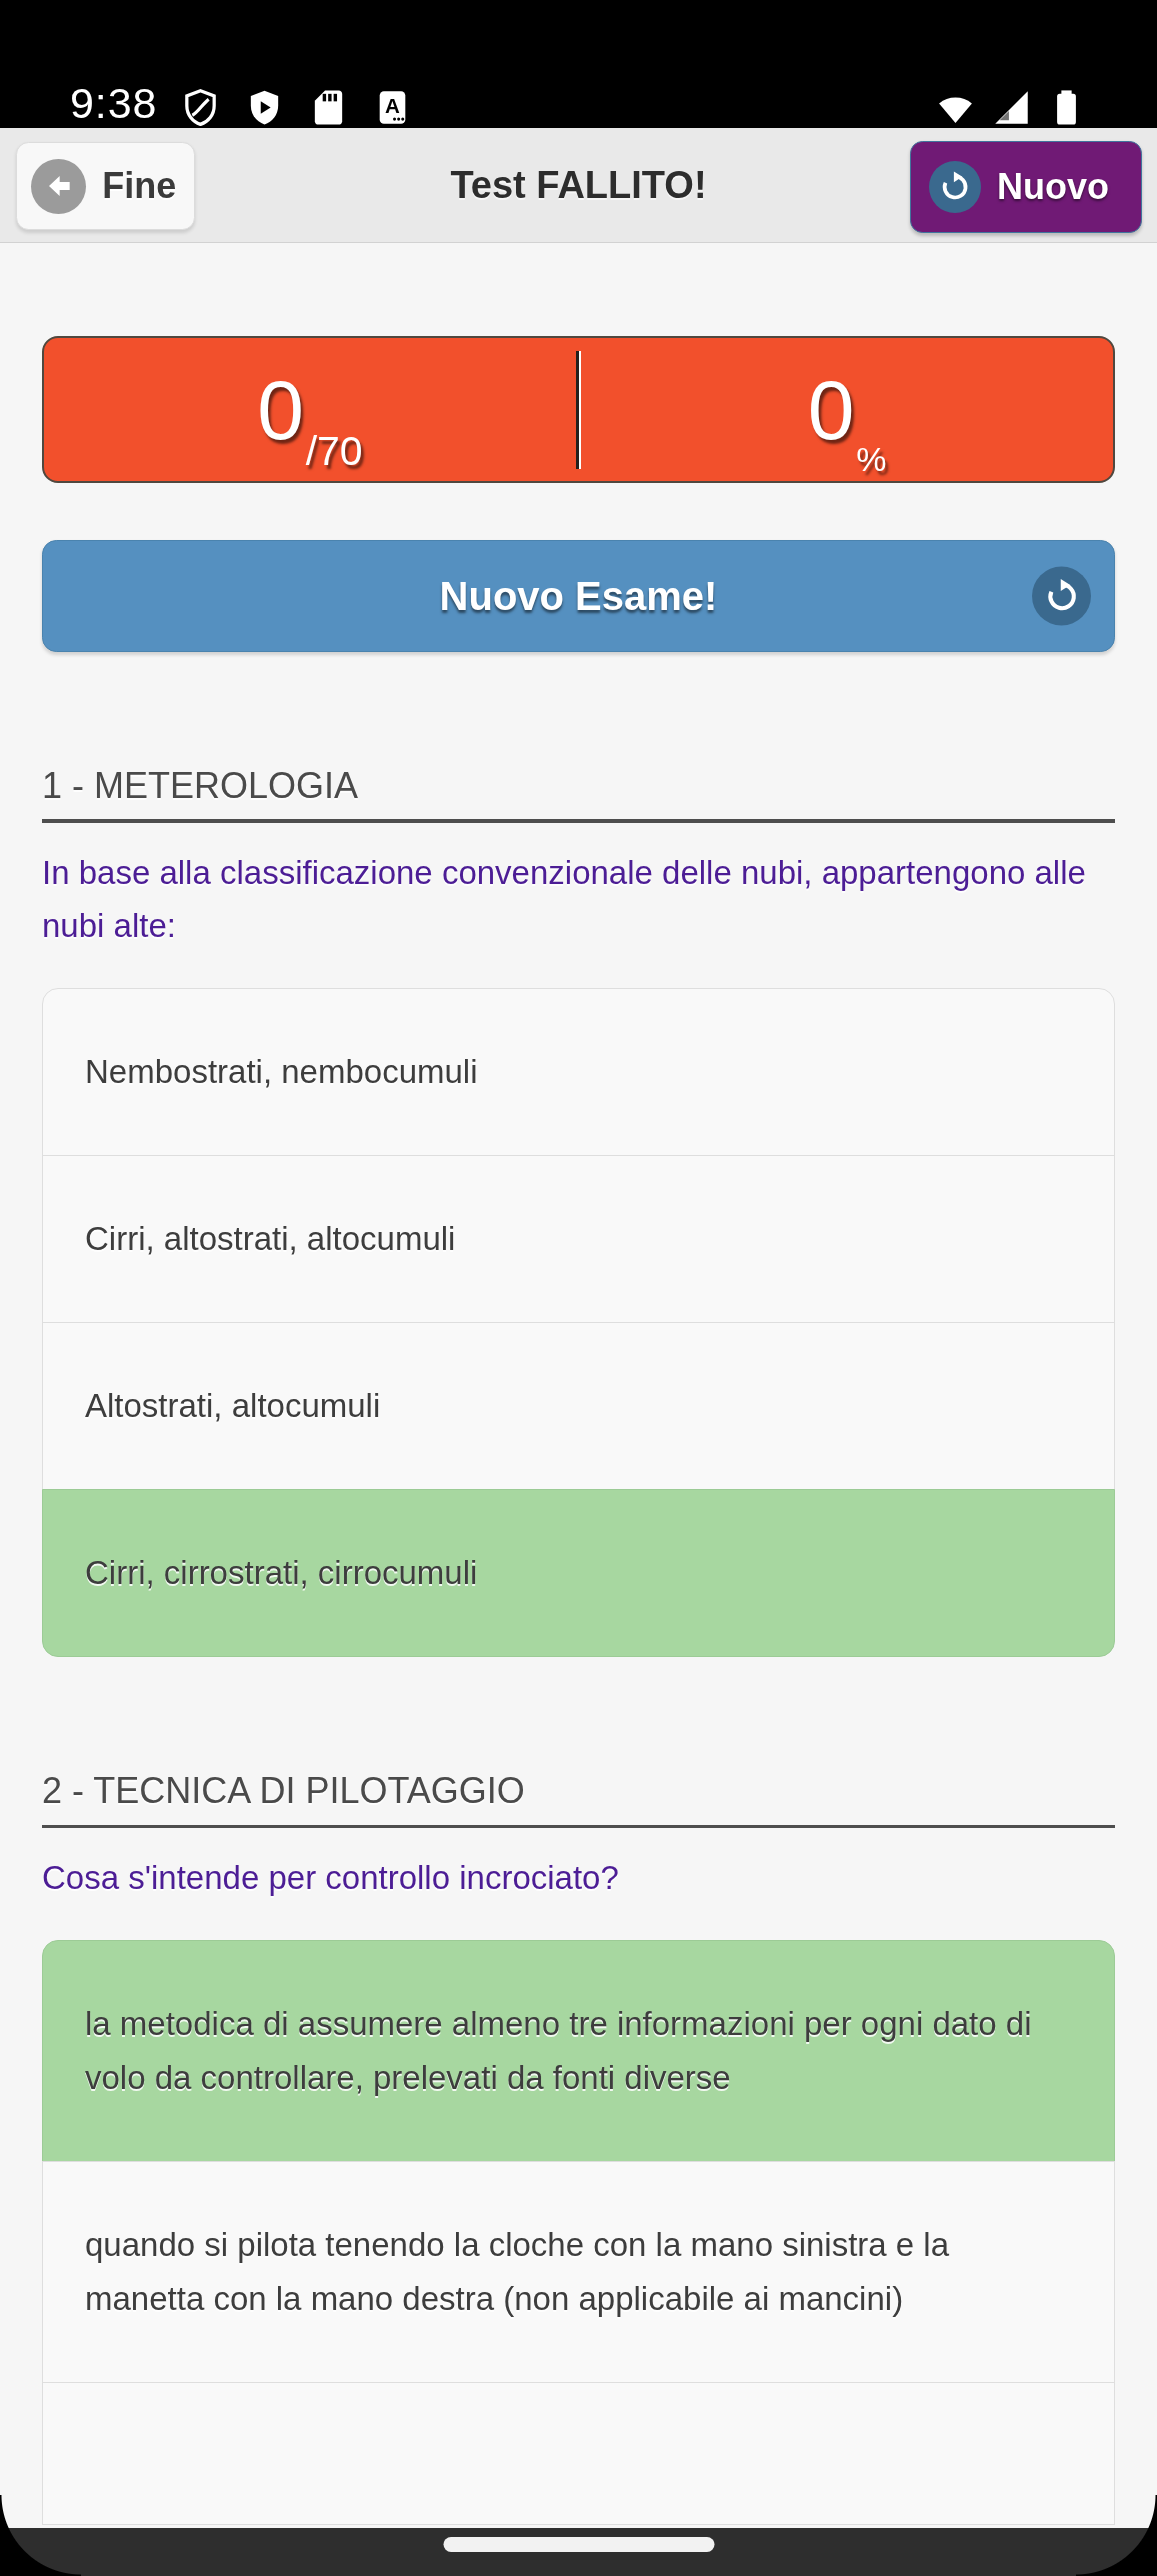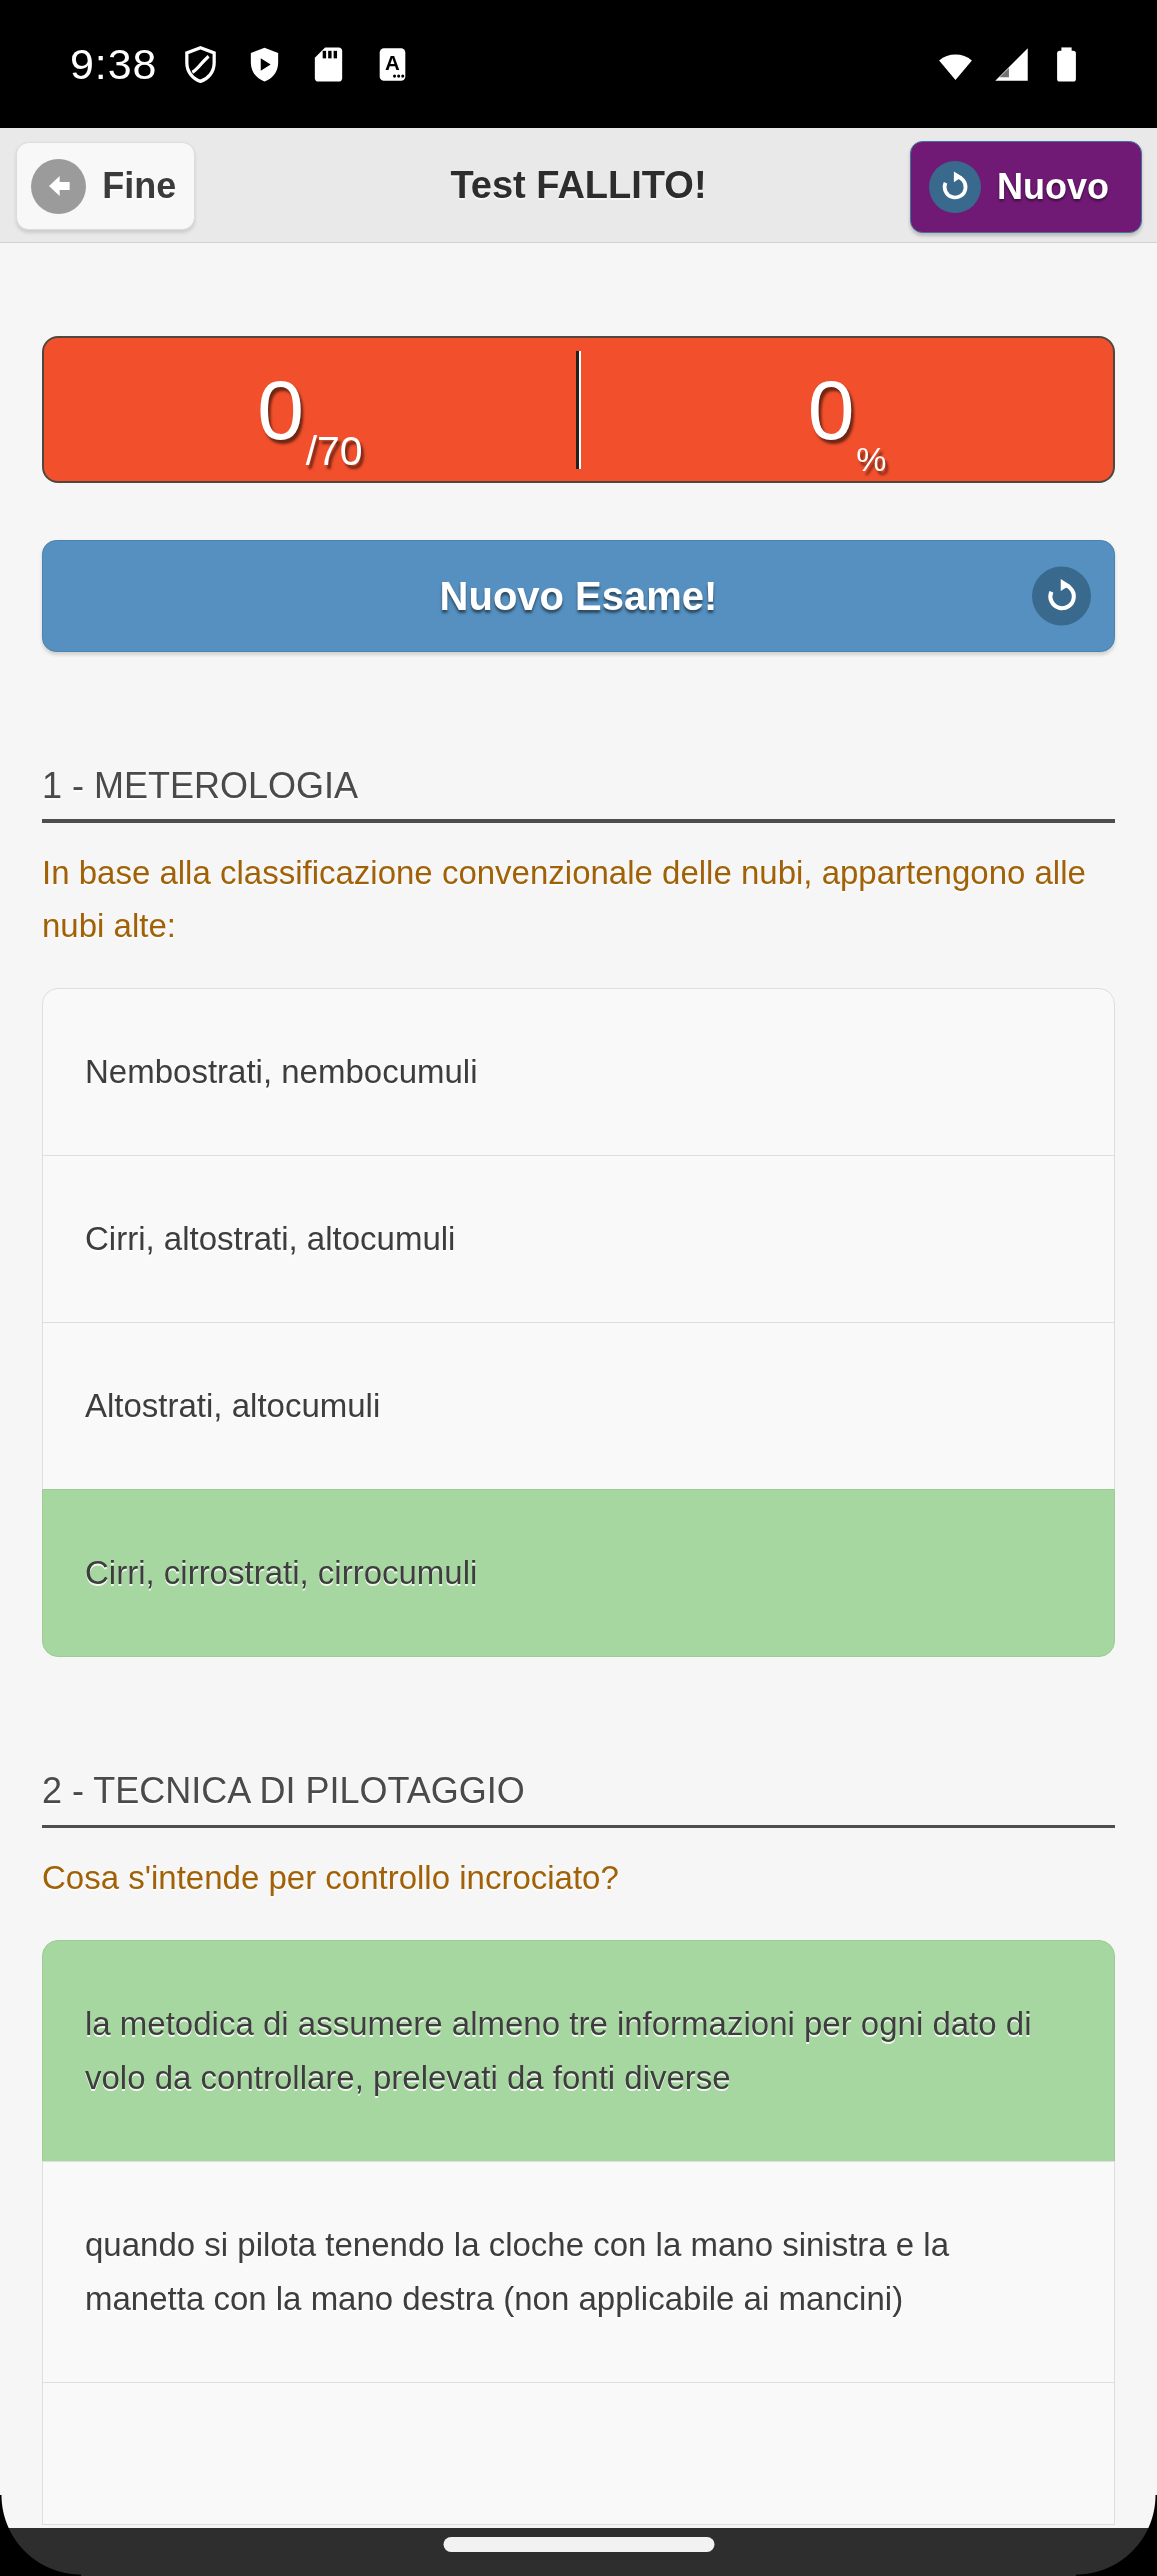--- a/index.html
+++ b/index.html
@@ -7,21 +7,21 @@
   body {
     position:relative;
     font-family:"Liberation Sans", sans-serif;
     background:#f6f6f6;
     overflow:hidden;
   }
 
   
   .status-bar {
     position:absolute; top:0; left:0; right:0; height:128px;
-    background:#000; display:flex; align-items:center;
+    background:#000; display:flex; align-items:flex-end;
     padding:0 70px; color:#fff;
   }
   .status-time { font-size:43px; letter-spacing:0.9px; }
   .status-icons-left { display:flex; align-items:center; gap:23px; margin-left:23px; }
   .status-icons-right { display:flex; align-items:center; gap:14.3px; margin-left:auto; }
   .sicon { width:41px; height:41px; display:block; }
 
   
   .app-header {
     position:absolute; top:128px; left:0; right:0; height:115px;
@@ -107,21 +107,21 @@
   }
 
   .section-title {
     margin-top:114px; font-size:36px; font-weight:normal; color:#4a4a4a;
     line-height:39px; text-shadow:0 1.8px 0.9px rgba(255,255,255,0.9);
   }
   .section-rule {
     border:none; height:3.6px; background:#4e4e4e; margin-top:14.3px;
   }
   .question-text {
-    margin-top:23px; font-size:33px; color:#a16207; line-height:53px;
+    margin-top:23px; font-size:33px; color:#4c1d95; line-height:53px;
     text-shadow:0 1.8px 0 rgba(255,255,255,0.9);
   }
 
   .answers { margin-top:36px; }
   .answer {
     background:#f9f9f9; border:0.9px solid #dedede; margin-top:-0.9px;
     padding:56px 42px; font-size:33px; line-height:54px; color:#3d3d3d;
     text-shadow:0 1.8px 0 rgba(255,255,255,0.85); cursor:pointer;
   }
   .answer:first-child { border-radius:16px 16px 0 0; margin-top:0; }

